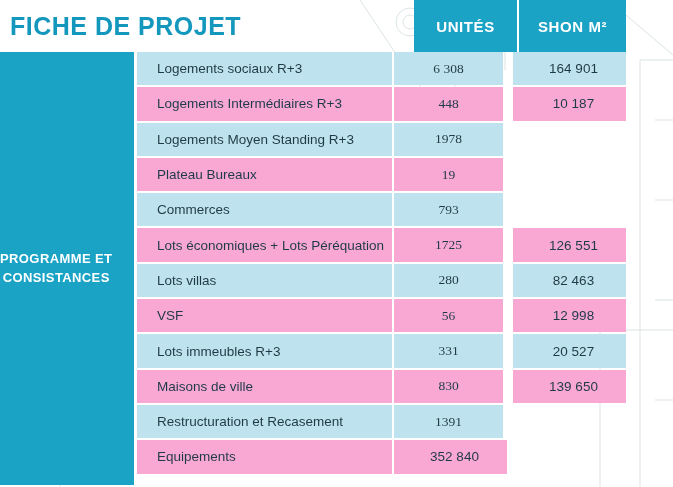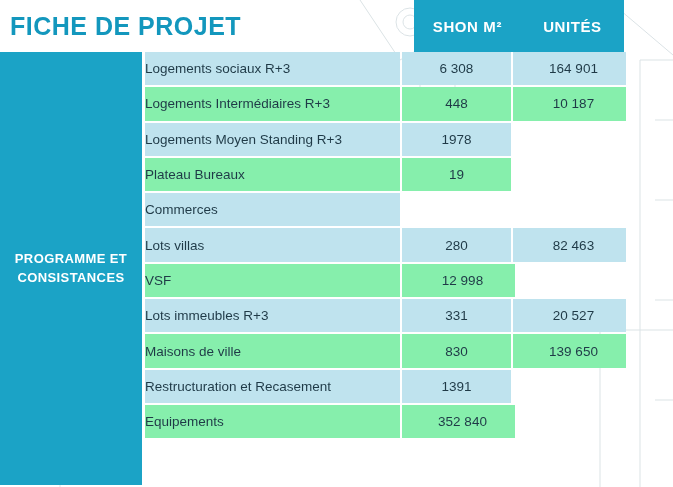--- a/index.html
+++ b/index.html
@@ -69,21 +69,20 @@
     display: flex;
     height: 433px;
   }
 
   .side-label {
     width: 177px;
     background: #1ba3c6;
     color: #ffffff;
     display: flex;
     align-items: center;
-    justify-content: center;
     text-align: center;
     font-size: 13px;
     font-weight: bold;
     letter-spacing: 0.4px;
     line-height: 1.45;
     box-sizing: border-box;
     margin-right: 3px;
   }
 
   .table-area {
@@ -101,36 +100,37 @@
 
   .cell {
     box-sizing: border-box;
     display: flex;
     align-items: center;
     font-size: 13.5px;
     color: #1f3a47;
   }
   .cell-label {
     width: 255px;
-    padding-left: 0;
+    padding-left: 20px;
     margin-right: 2px;
   }
   .cell-unit {
     width: 109px;
     justify-content: center;
-    margin-right: 2px;
+    margin-right: 10px;
+    font-family: Liberation Serif, serif;
   }
   .cell-shon {
     width: 113px;
     justify-content: center;
     padding-left: 8px;
   }
 
   .band-blue  { background: #bfe3ee; }
-  .band-green { background: #86efac; }
+  .band-green { background: #f9a8d4; }
   .band-empty { background: transparent; }
 
   
 </style>
 </head>
 <body>
 
 <svg class="bg-decor" viewBox="0 0 673 487" xmlns="http://www.w3.org/2000/svg">
   <g stroke="#cfd9dd" stroke-width="1" fill="none" opacity="0.75">
     <path d="M360 0 L400 60 L470 20 L540 70 L620 10 L673 55"></path>
@@ -143,22 +143,22 @@
     <path d="M0 470 L120 470 M60 400 L60 487"></path>
   </g>
 </svg>
 
 <div class="sheet">
 
   <div class="header-row">
     <div class="title-cell">
       <span class="doc-title">FICHE DE PROJET</span>
     </div>
+    <div class="head-cell head-unites">UNITÉS</div>
     <div class="head-cell head-shon">SHON M²</div>
-    <div class="head-cell head-unites">UNITÉS</div>
   </div>
 
   <div class="body-row">
     <div class="side-label">
       <span>
         <span>PROGRAMME ET</span><br>
         <span>CONSISTANCES</span>
       </span>
     </div>
     <div class="table-area" id="table-area">
@@ -176,29 +176,36 @@
           <div class="cell cell-label band-blue">Logements Moyen Standing  R+3</div>
           <div class="cell cell-unit band-blue">1978</div>
         </div>
         <div class="row">
           <div class="cell cell-label band-green">Plateau Bureaux</div>
           <div class="cell cell-unit band-green">19</div>
           <div class="cell cell-shon band-empty"></div>
         </div>
         <div class="row">
           <div class="cell cell-label band-blue">Commerces</div>
+          <div class="cell cell-unit band-blue">793</div>
           <div class="cell cell-shon band-empty"></div>
+        </div>
+        <div class="row">
+          <div class="cell cell-label band-green">Lots économiques + Lots Péréquation</div>
+          <div class="cell cell-unit band-green">1725</div>
+          <div class="cell cell-shon band-green">126 551</div>
         </div>
         <div class="row">
           <div class="cell cell-label band-blue">Lots villas</div>
           <div class="cell cell-unit band-blue">280</div>
           <div class="cell cell-shon band-blue">82 463</div>
         </div>
         <div class="row">
           <div class="cell cell-label band-green">VSF</div>
+          <div class="cell cell-unit band-green">56</div>
           <div class="cell cell-shon band-green">12 998</div>
         </div>
         <div class="row">
           <div class="cell cell-label band-blue"> Lots immeubles R+3</div>
           <div class="cell cell-unit band-blue">331</div>
           <div class="cell cell-shon band-blue">20 527</div>
         </div>
         <div class="row">
           <div class="cell cell-label band-green">Maisons de ville</div>
           <div class="cell cell-unit band-green">830</div>

